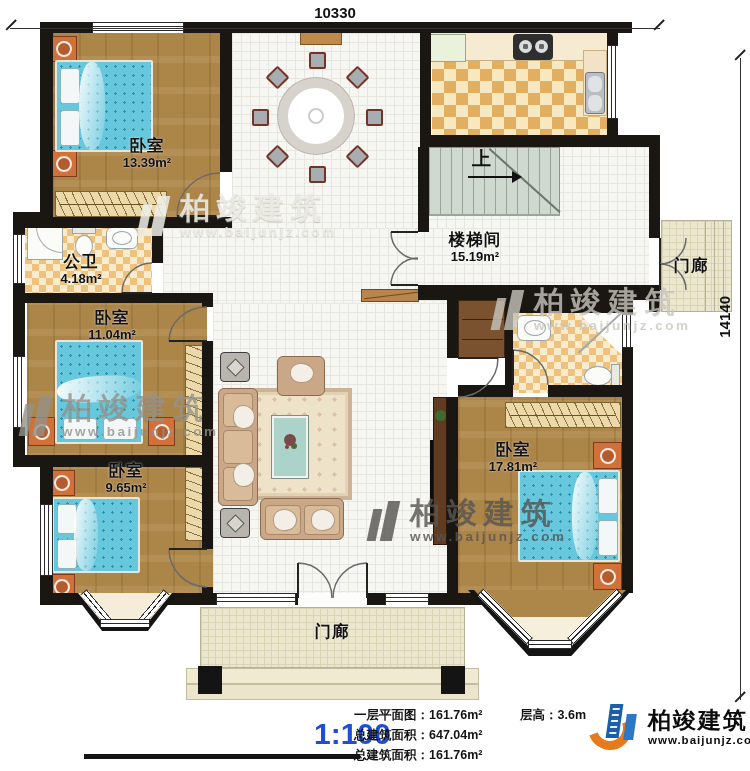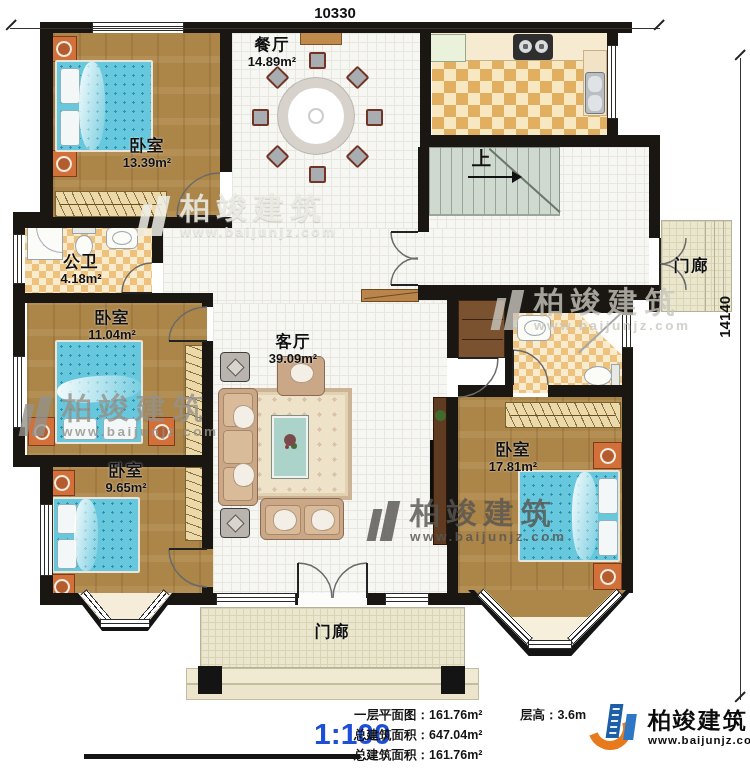--- a/index.html
+++ b/index.html
@@ -340,35 +340,31 @@
     </svg>
   <svg class="door" style="left:333px;top:563px;" width="34" height="35">
       <path d="M34,0 A34,35 0 0 0 0,35" fill="none" stroke="#6a6a6a" stroke-width="1.5"></path>
       <line x1="34" y1="0" x2="34" y2="35" stroke="#222" stroke-width="2"></line>
     </svg>
 
   <div class="rlabel" style="left:102px;top:136px;width:90px;">
     <span class="nm">卧室</span>
     <span class="ar">13.39m²</span>
   </div>
-  <div class="rlabel" style="left:227px;top:35px;width:90px;">
-    <span class="nm">餐厅</span>
-    <span class="ar">14.89m²</span>
+  <div class="rlabel" style="left:425px;top:230px;width:100px;">
+    <span class="nm">楼梯间</span>
+    <span class="ar">15.19m²</span>
   </div>
   <div class="rlabel" style="left:36px;top:252px;width:90px;">
     <span class="nm">公卫</span>
     <span class="ar">4.18m²</span>
   </div>
   <div class="rlabel" style="left:67px;top:308px;width:90px;">
     <span class="nm">卧室</span>
     <span class="ar">11.04m²</span>
-  </div>
-  <div class="rlabel" style="left:248px;top:332px;width:90px;">
-    <span class="nm">客厅</span>
-    <span class="ar">39.09m²</span>
   </div>
   <div class="rlabel" style="left:468px;top:440px;width:90px;">
     <span class="nm">卧室</span>
     <span class="ar">17.81m²</span>
   </div>
   <div class="rlabel" style="left:81px;top:461px;width:90px;">
     <span class="nm">卧室</span>
     <span class="ar">9.65m²</span>
   </div>
   <div class="rlabel" style="left:663px;top:256px;width:56px;">

